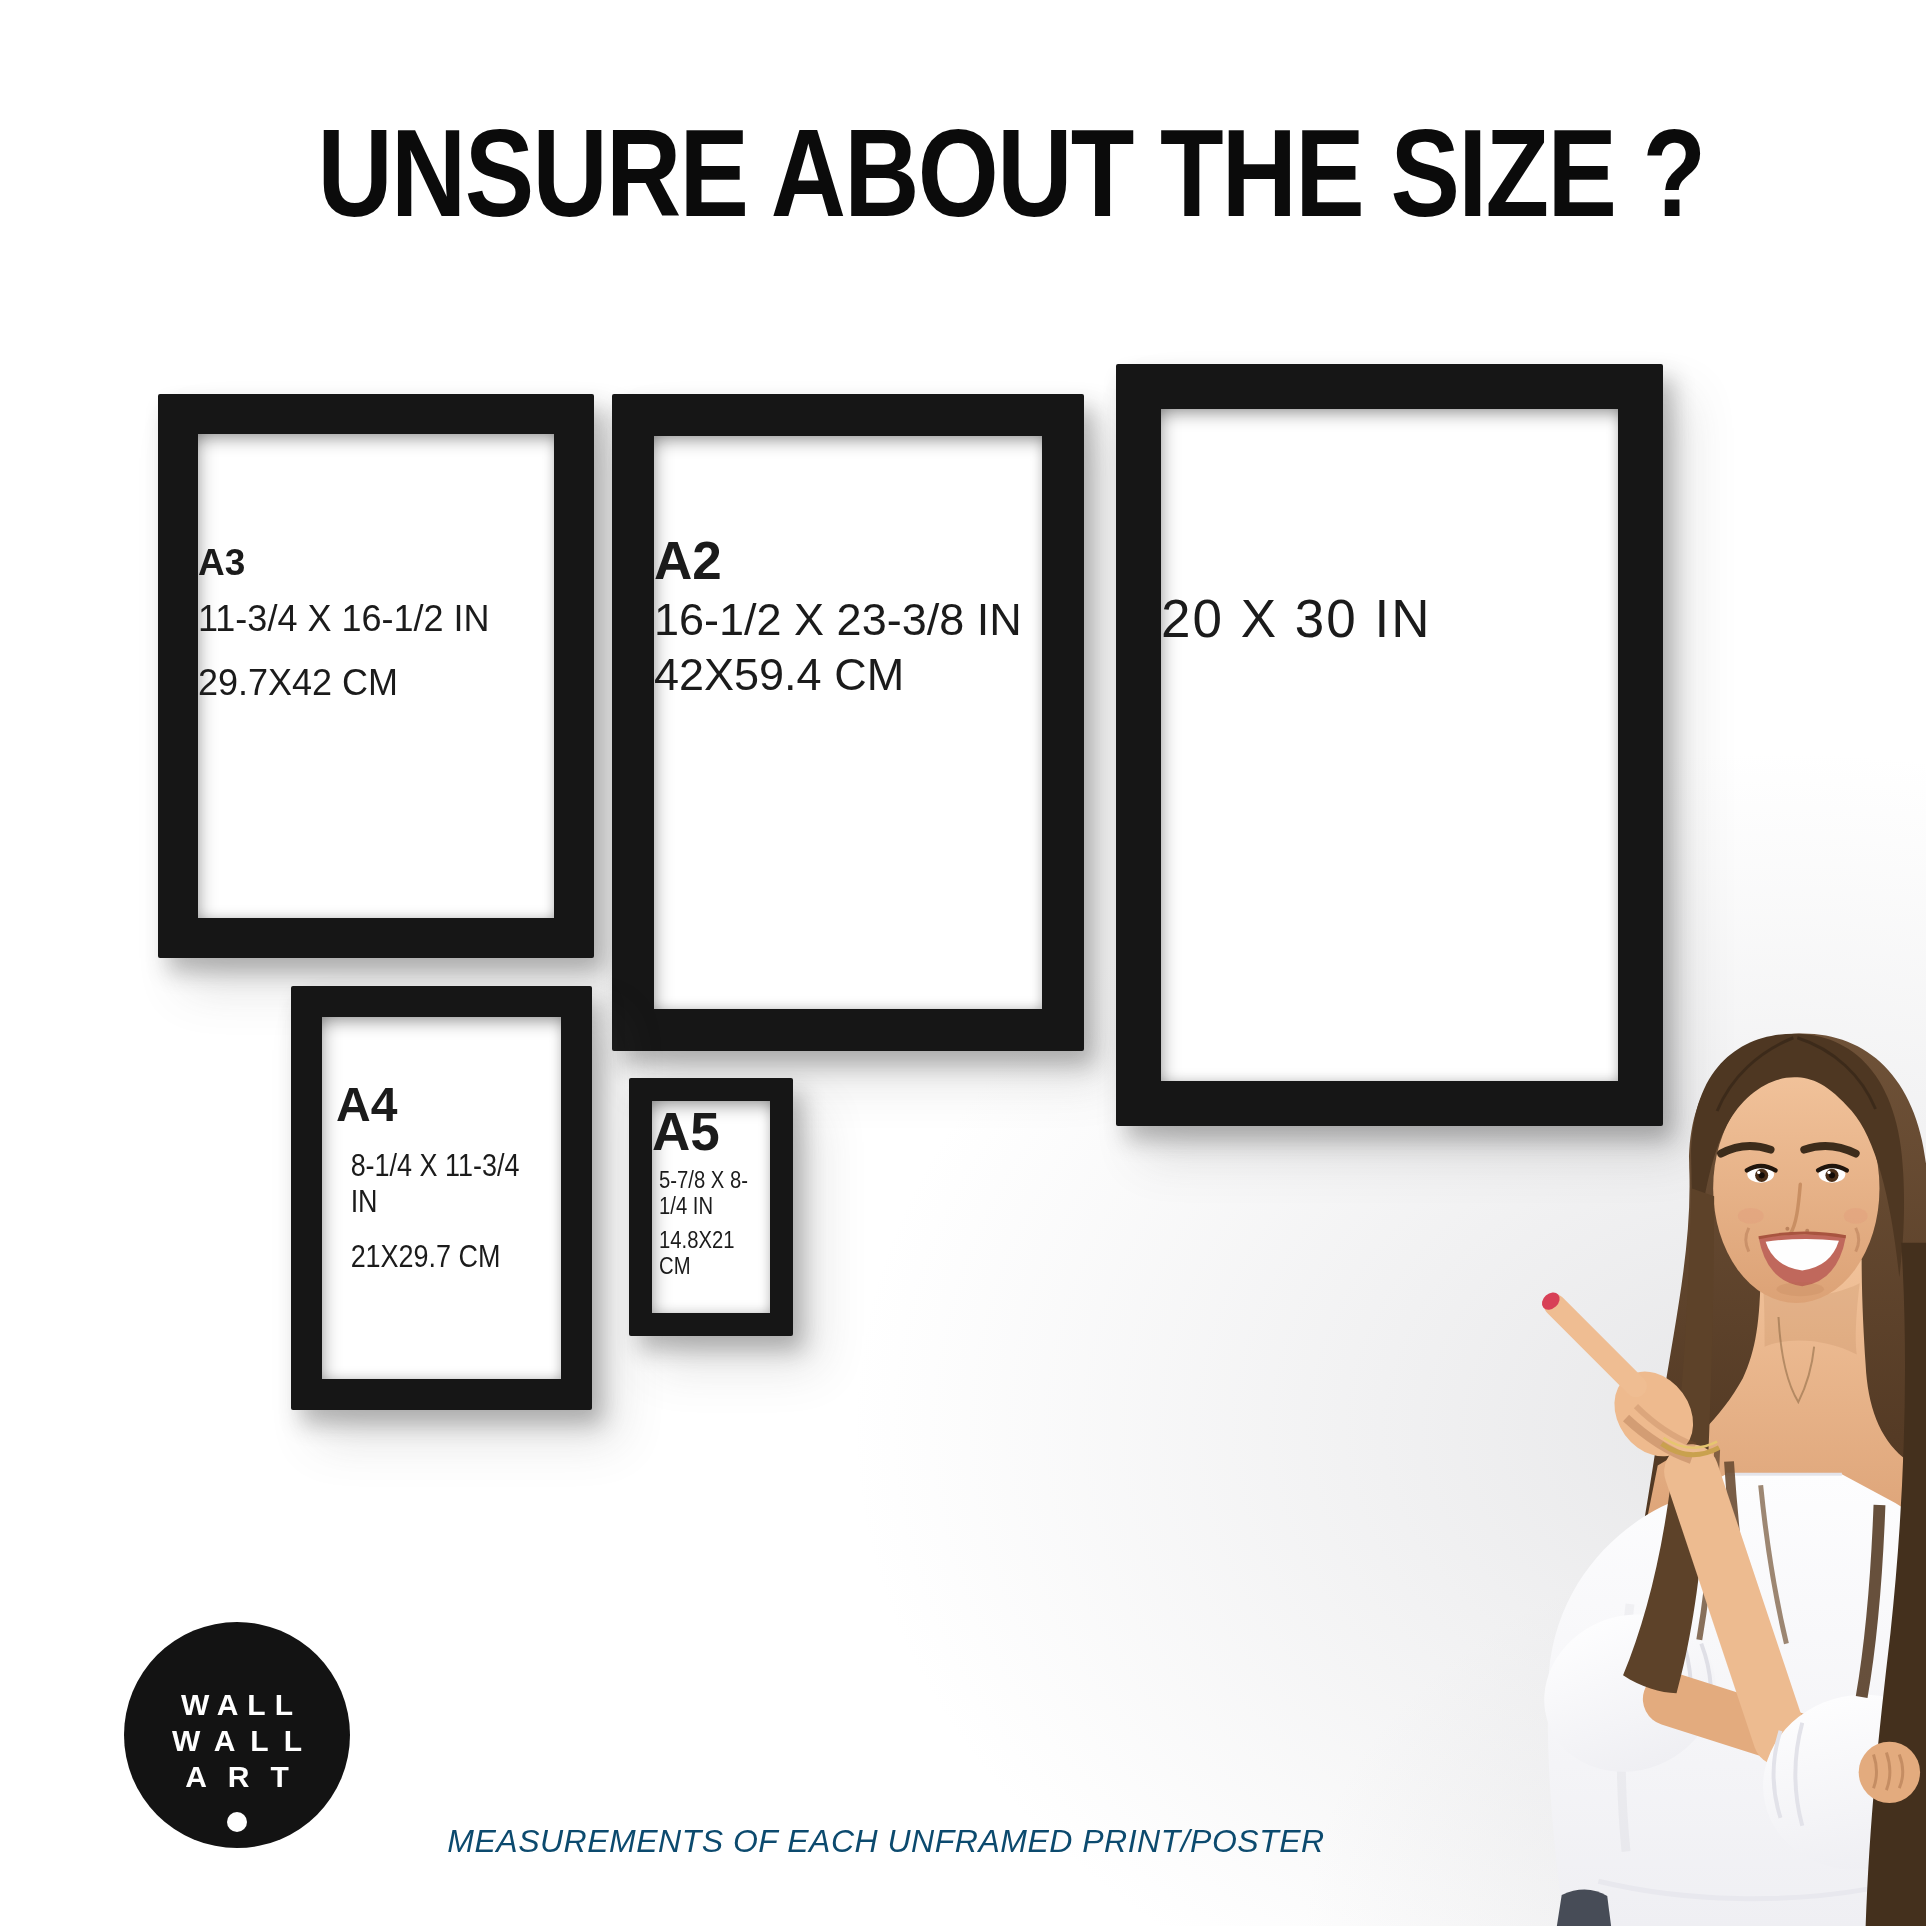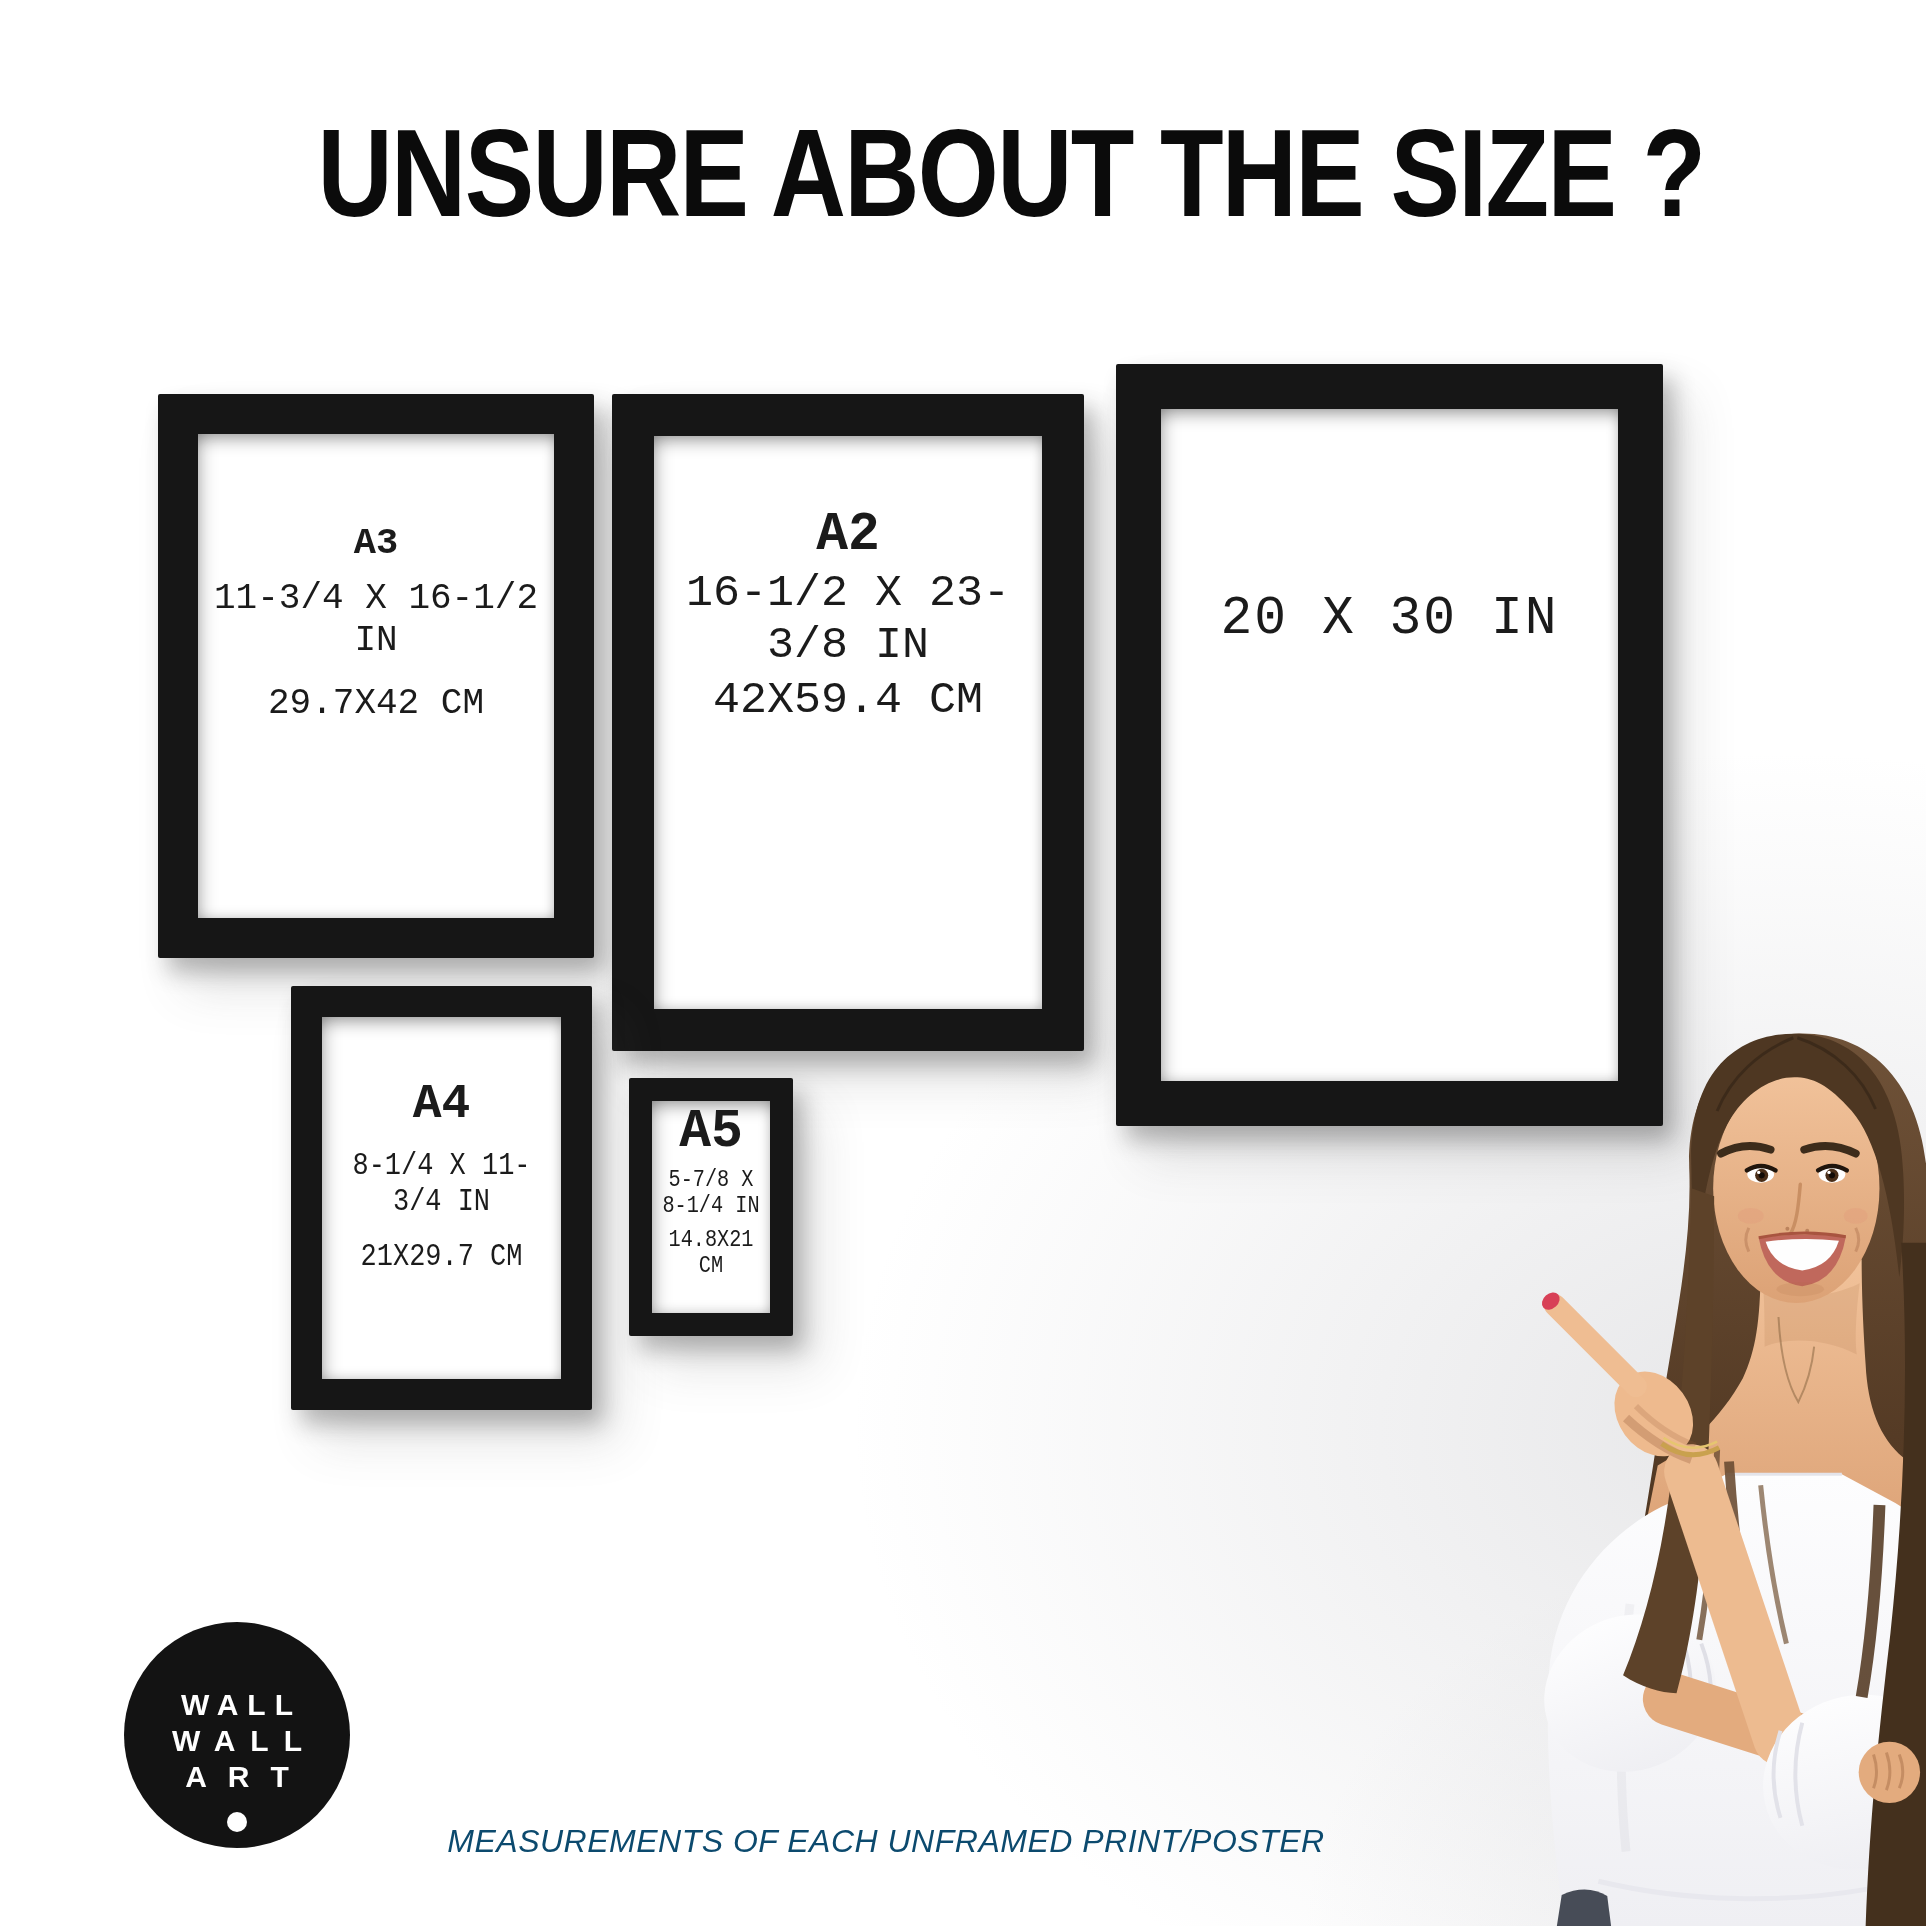--- a/index.html
+++ b/index.html
@@ -27,23 +27,23 @@
   }
   .mat{
     position:absolute;background:#ffffff;
     box-shadow:
       inset 0 13px 17px -9px rgba(0,0,0,.40),
       inset 13px 0 17px -10px rgba(0,0,0,.25),
       inset -9px 0 13px -9px rgba(0,0,0,.16),
       inset 0 -9px 13px -9px rgba(0,0,0,.20);
   }
   .size-text{
-    position:absolute;left:0;right:0;text-align:center;transform:translateY(-50%);
+    position:absolute;left:0;right:0;transform:translateY(-50%);
     color:var(--text-black,#1b1b1b);
-    font-family:Liberation Mono, monospace;line-height:1.15;
+    font-family:Liberation Sans, sans-serif;line-height:1.15;
   }
   .size-label{font-weight:700;}
   .f-a3{left:158px;top:394px;width:436px;height:564px;}
   .f-a3 .mat{inset:40px;}
   .f-a3 .size-text{top:39%;}
   .f-a3 .size-label{font-size:37px;margin-bottom:14px;}
   .f-a3 .size-in{font-size:36px;margin-bottom:22px;}
   .f-a3 .size-cm{font-size:36px;}
 
   .f-a2{left:612px;top:394px;width:472px;height:657px;}
@@ -54,21 +54,21 @@
   .f-a2 .size-cm{font-size:45px;}
 
   .f-poster{left:1116px;top:364px;width:547px;height:762px;}
   .f-poster .mat{inset:45px;}
   .f-poster .size-text{top:31.5%;}
   .f-poster .size-in{font-size:53px;margin-bottom:4px;letter-spacing:2px;}
   .f-poster .size-cm{font-size:53px;letter-spacing:2px;}
 
   .f-a4{left:291px;top:986px;width:301px;height:424px;}
   .f-a4 .mat{inset:31px;}
-  .f-a4 .size-text{top:44%;}
+  .f-a4 .size-text{top:44%;padding-left:14px;}
   .f-a4 .size-label{font-size:48px;margin-bottom:16px;}
   .f-a4 .size-in{font-size:31px;margin-bottom:19px;transform:scaleX(.87);}
   .f-a4 .size-cm{font-size:31px;transform:scaleX(.87);}
 
   .f-a5{left:629px;top:1078px;width:164px;height:258px;}
   .f-a5 .mat{inset:23px;}
   .f-a5 .size-text{top:42.5%;}
   .f-a5 .size-label{font-size:53px;margin-bottom:4px;}
   .f-a5 .size-in{font-size:23px;margin-bottom:7px;transform:scaleX(.88);}
   .f-a5 .size-cm{font-size:23px;transform:scaleX(.88);}

